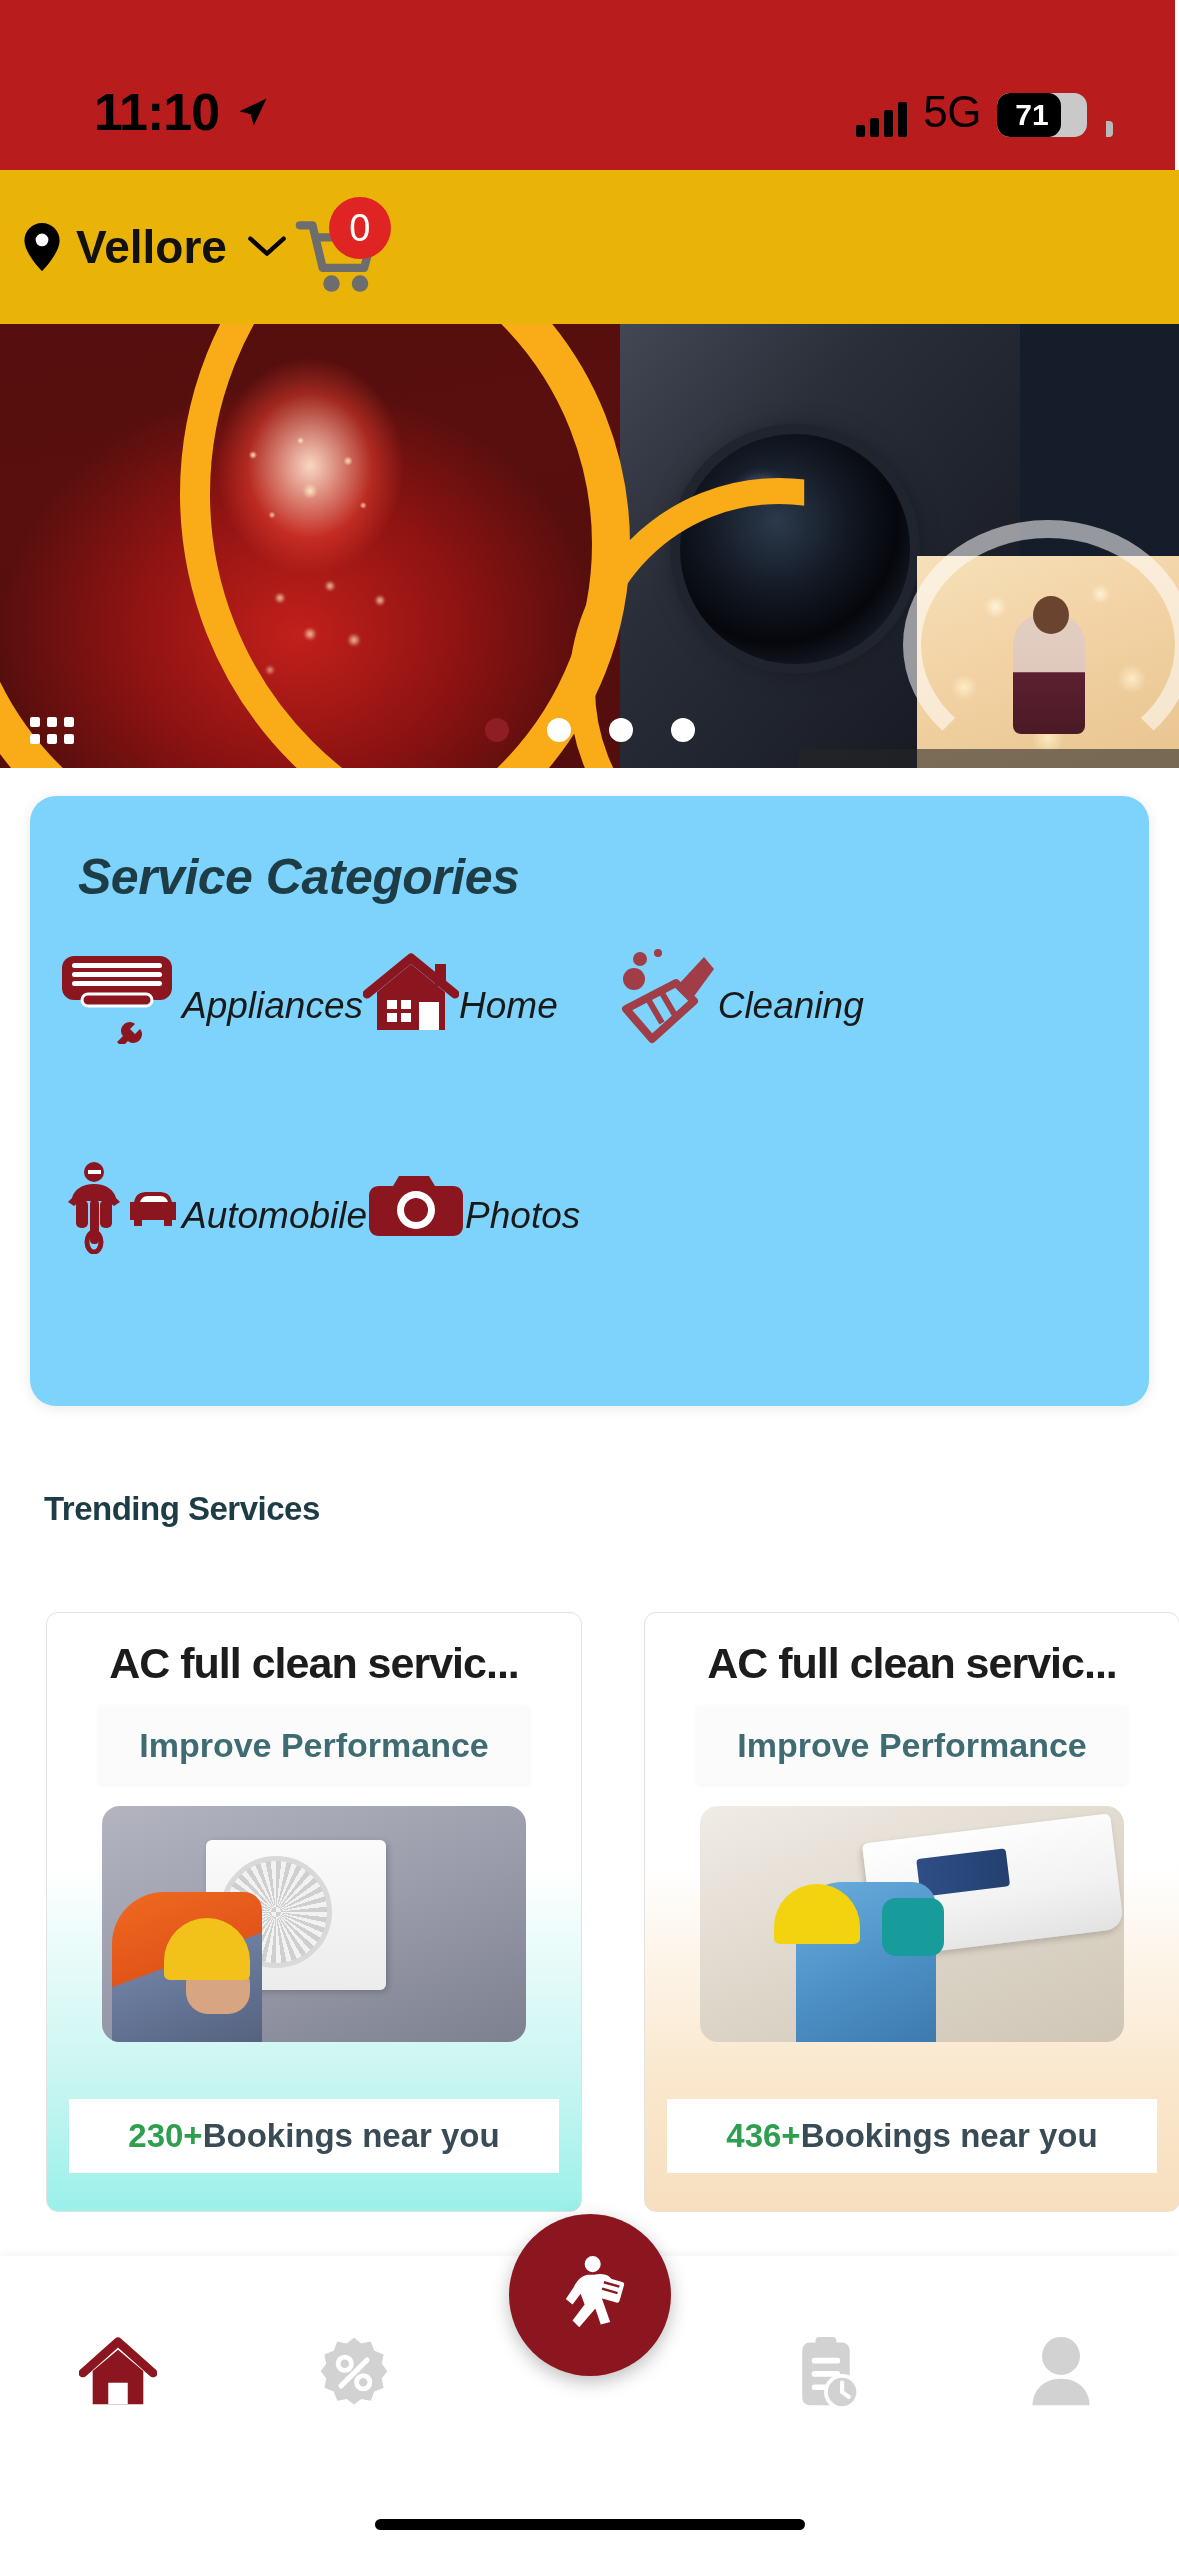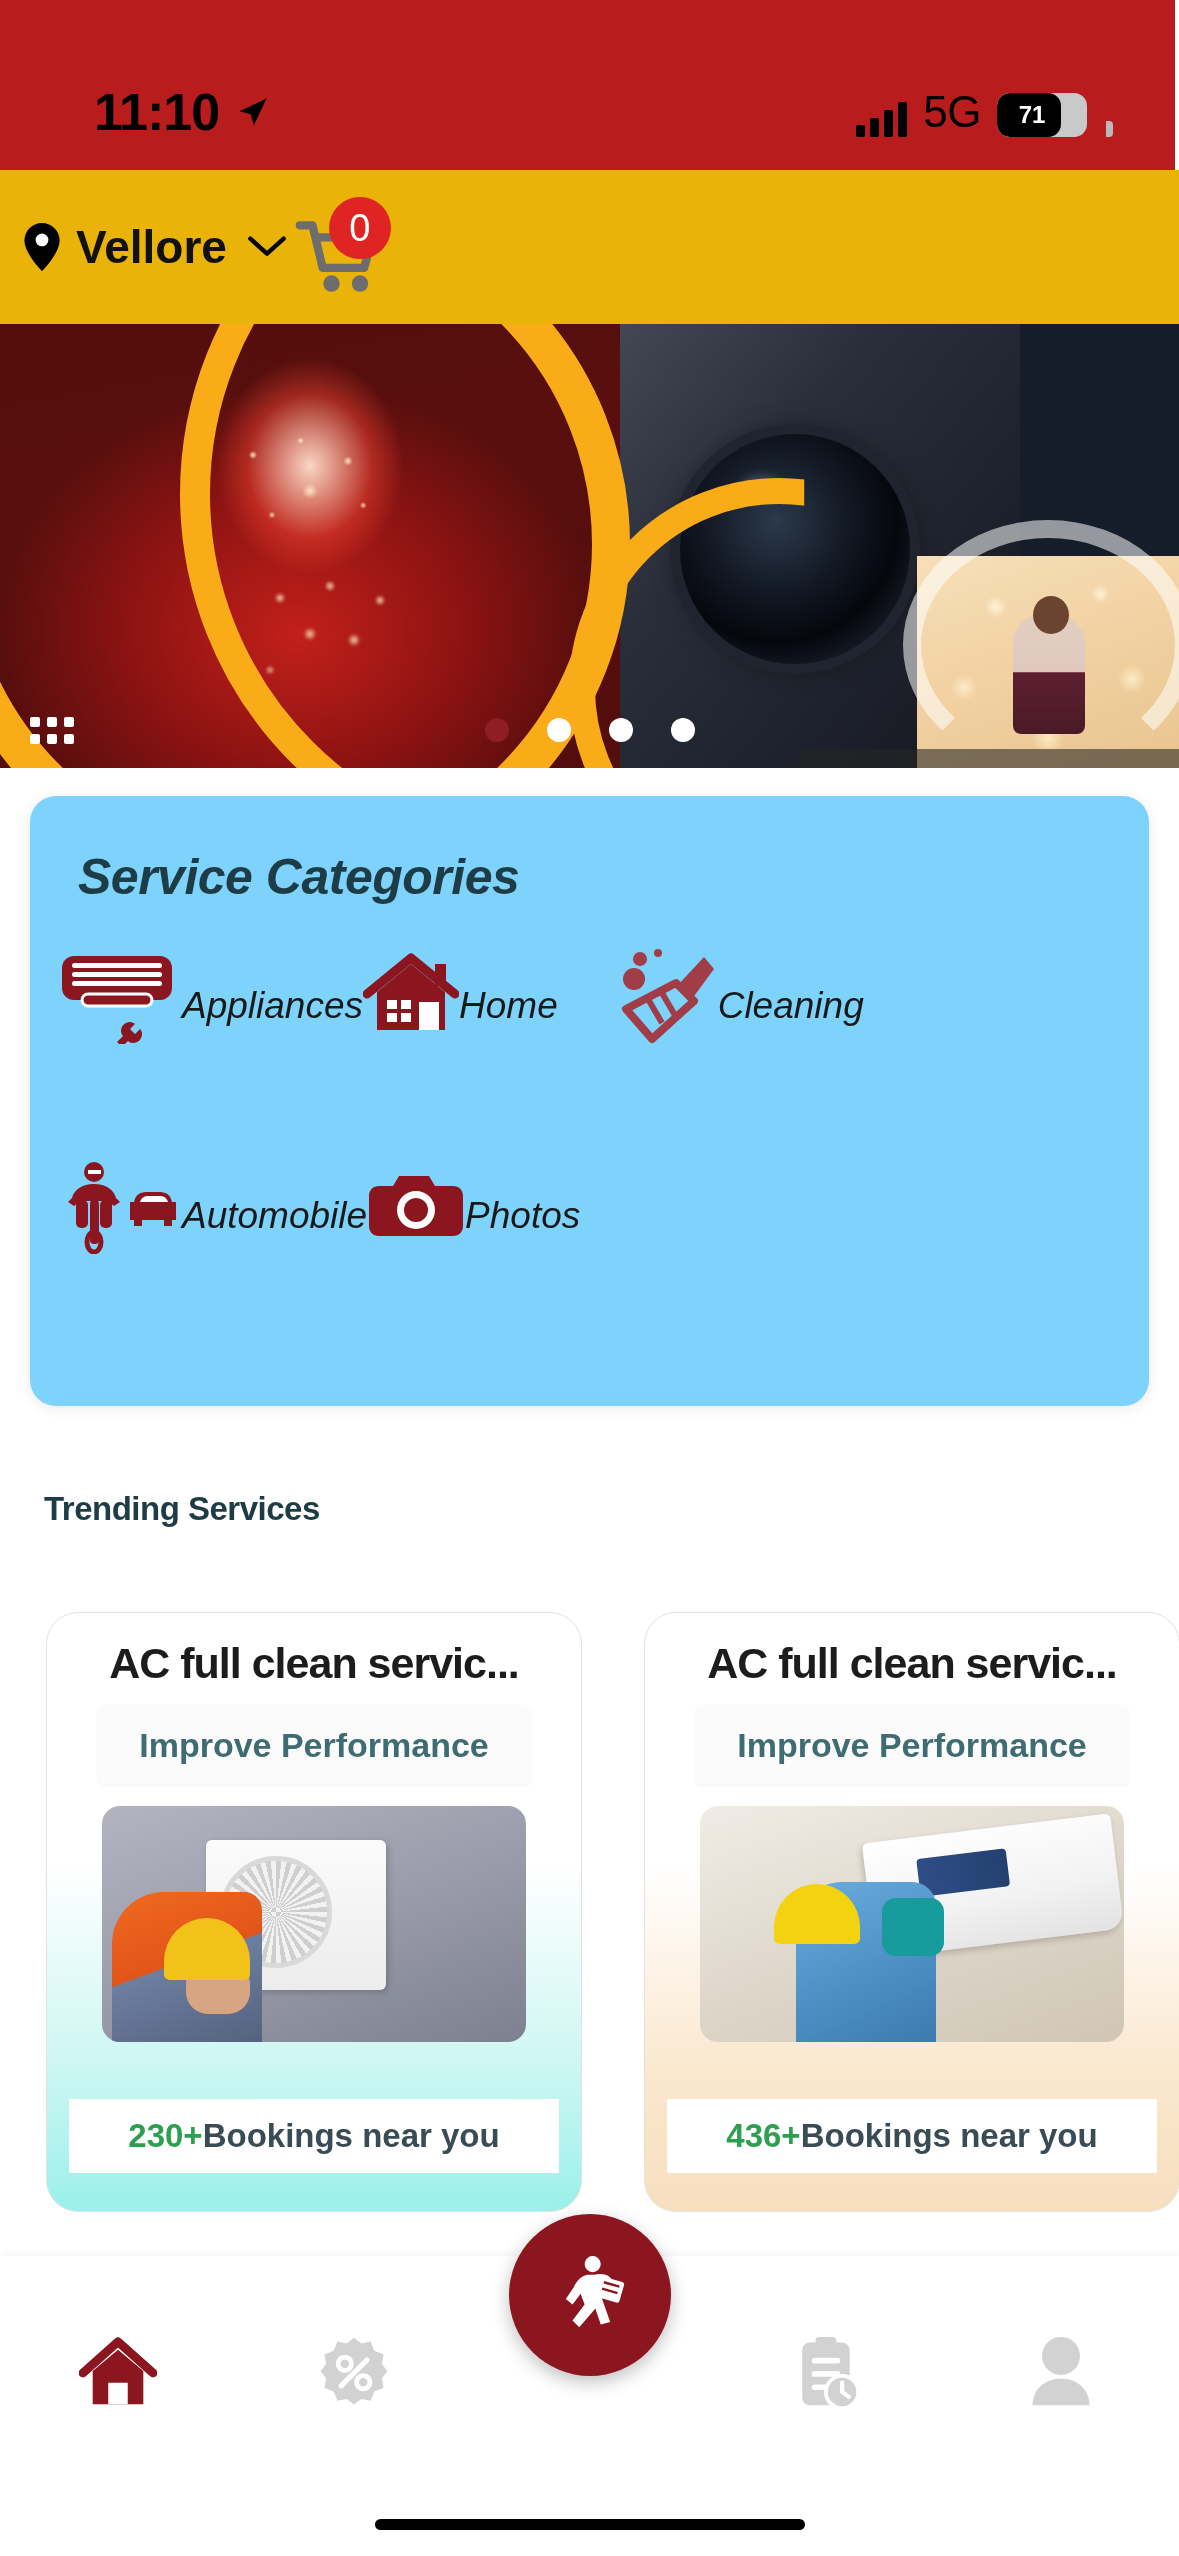--- a/index.html
+++ b/index.html
@@ -33,21 +33,21 @@
     position:relative; width:90px; height:44px;
     border-radius:13px; background:#c9c9c9; overflow:hidden;
     display:flex; align-items:center;
   }
   .battery .fill{
     position:absolute; left:0; top:0; bottom:0; width:71%;
     background:#000; border-radius:13px;
   }
   .battery .lvl{
     position:relative; z-index:2; width:100%; text-align:center;
-    font-size:24px; font-weight:700; color:#fff; padding-right:20px;
+    font-size:30px; font-weight:700; color:#fff; padding-right:20px;
   }
   .batt-cap{
     width:7px; height:16px; background:#b9b9b9;
     border-radius:0 4px 4px 0; margin-left:3px;
   }
 
   
   .loc-header{
     position:absolute; top:170px; left:0; width:1179px; height:154px;
     background:#eab308; display:flex; align-items:center;
@@ -204,21 +204,21 @@
   
   .trend-title{
     position:absolute; top:1490px; left:44px;
     font-size:33px; font-weight:700; color:#1d3c46; letter-spacing:-0.5px;
   }
   .trend-row{
     position:absolute; top:1612px; left:46px;
     display:flex; gap:62px;
   }
   .svc-card{
-    width:536px; height:600px; border-radius:32px;
+    width:536px; height:600px; border-radius:12px;
     border:1px solid #e2e2e2; overflow:hidden; position:relative;
     display:flex; flex-direction:column; align-items:center;
     padding:26px 22px 0 22px;
   }
   .svc-card.cyan{ background:linear-gradient(180deg,#ffffff 0%,#ffffff 42%,#c9f6f2 78%,#9af0ea 100%); }
   .svc-card.cream{ background:linear-gradient(180deg,#ffffff 0%,#ffffff 42%,#fae7cd 78%,#f7dfbe 100%); }
   .svc-name{
     font-size:43px; font-weight:700; color:#1c1c1c;
     white-space:nowrap; overflow:hidden; letter-spacing:-1px;
   }

